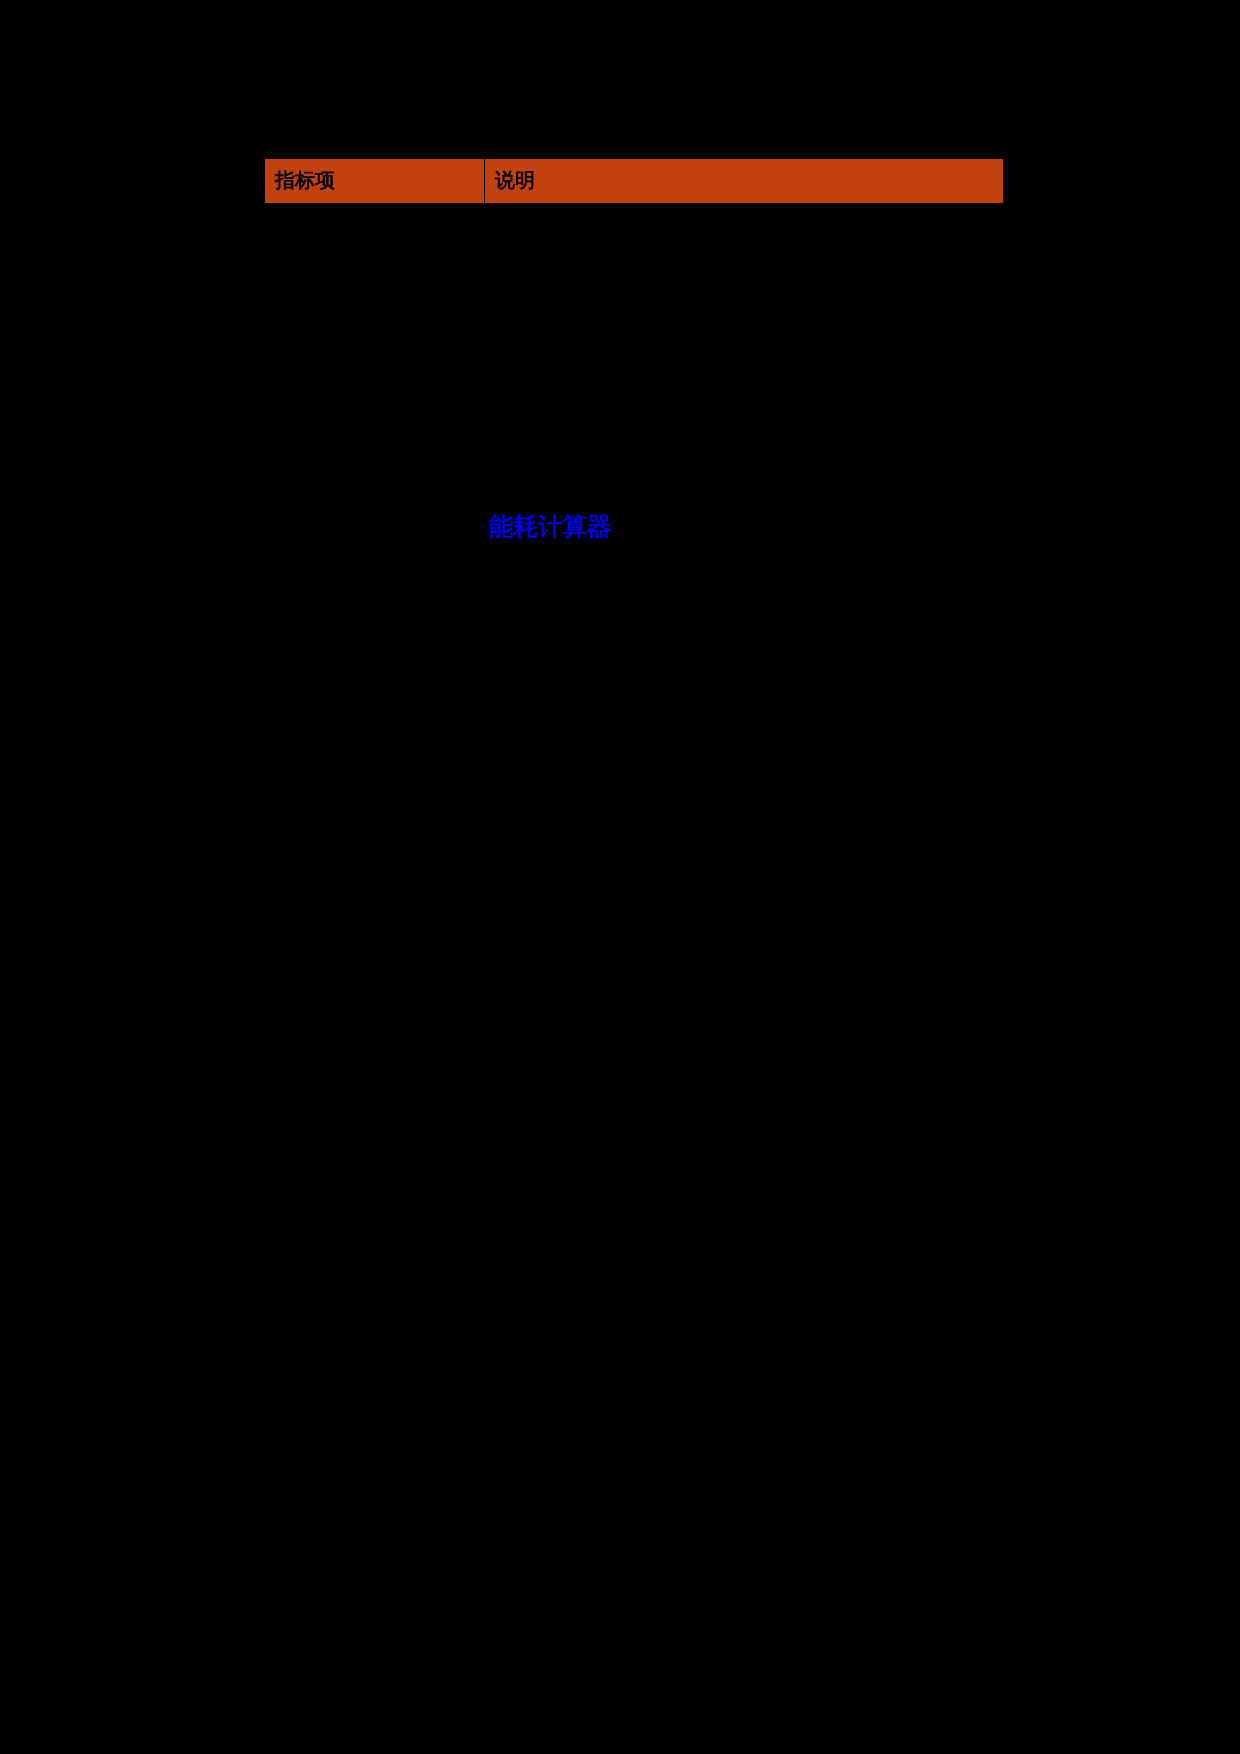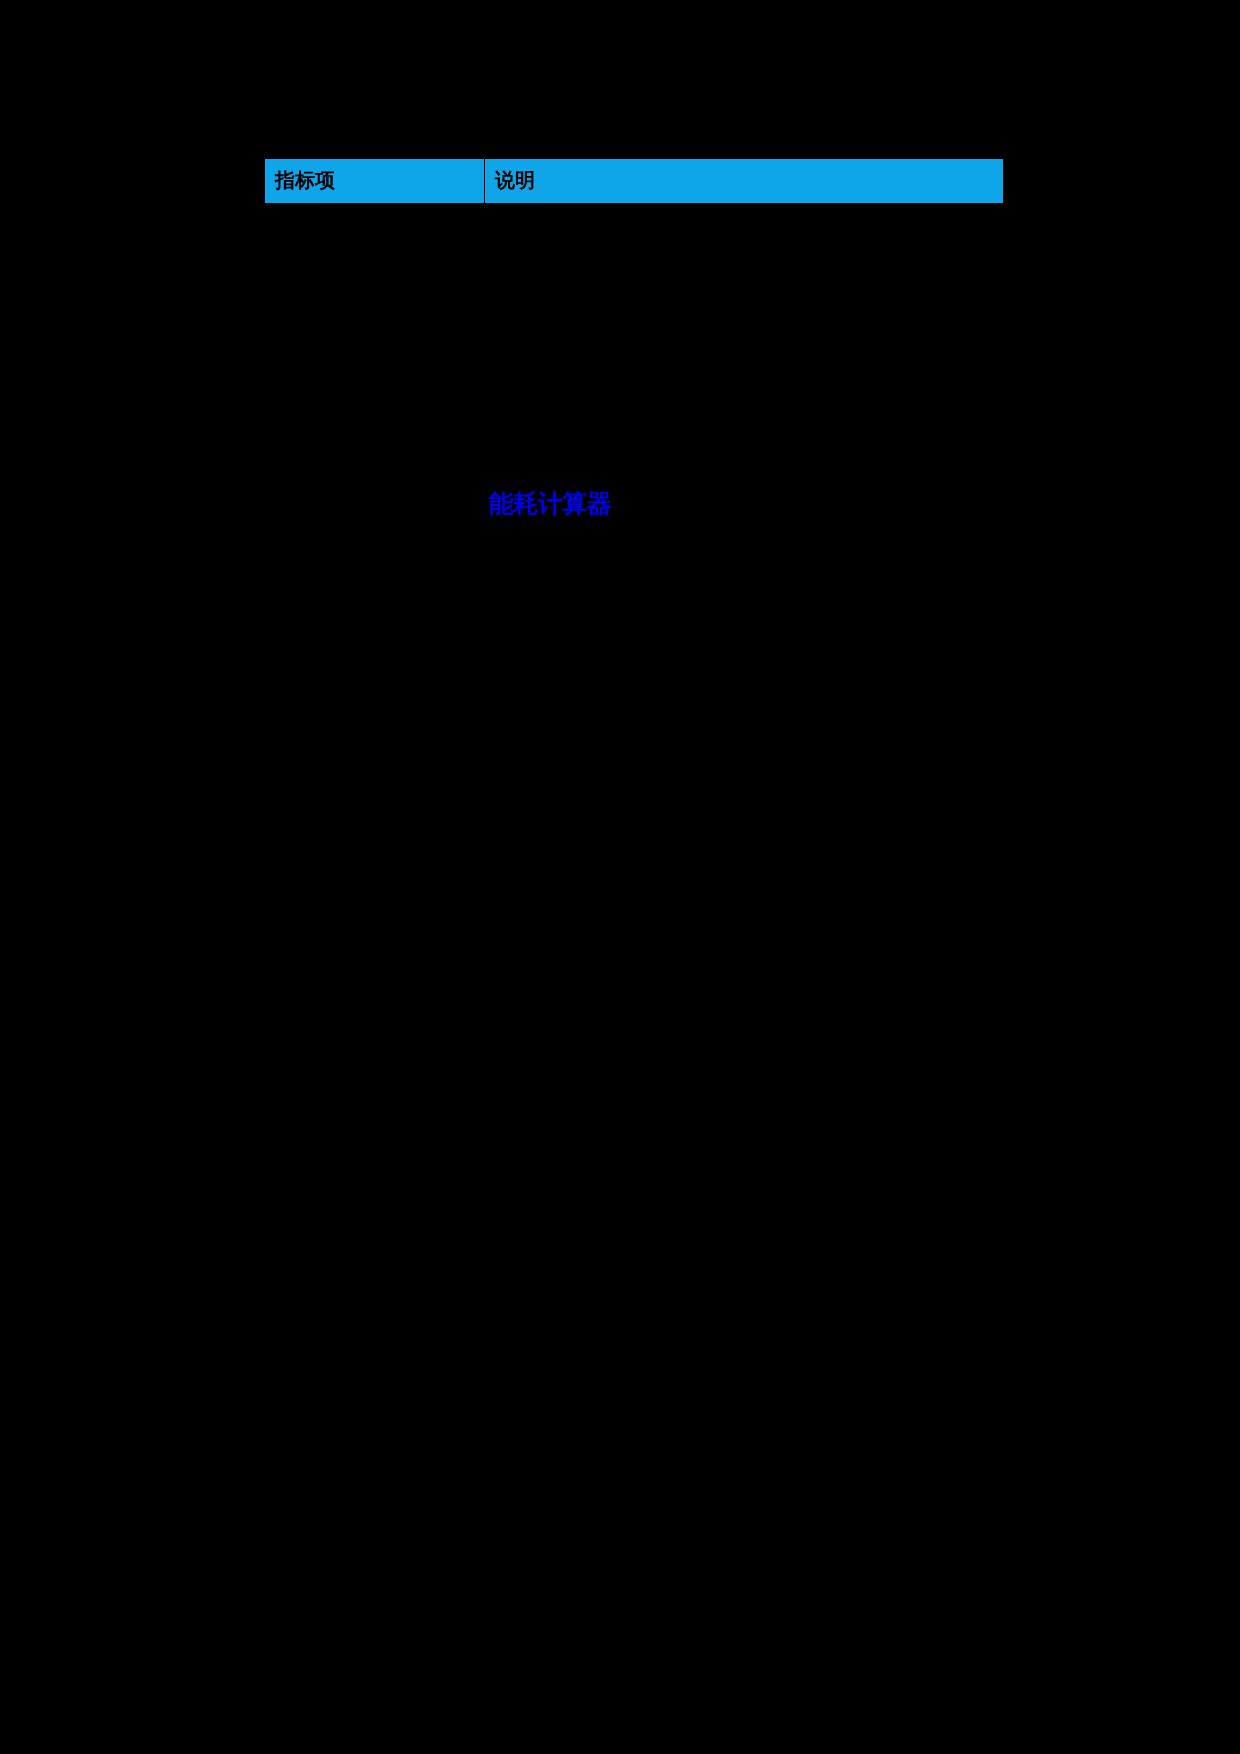--- a/index.html
+++ b/index.html
@@ -23,38 +23,38 @@
     width: 739px;
   }
   table.metrics {
     border-collapse: collapse;
     width: 100%;
     table-layout: fixed;
   }
   table.metrics th,
   table.metrics td {
     border: 1px solid #000000;
-    background: #0ea5e9;
+    background: #c2410c;
     color: #000000;
     font-size: 20px;
     font-weight: bold;
     text-align: left;
     padding: 8px 10px 10px 10px;
     height: 26px;
     line-height: 26px;
     vertical-align: middle;
   }
   table.metrics col.c1 { width: 220px; }
   table.metrics col.c2 { width: 519px; }
 
   
   .doc-heading {
     position: absolute;
     left: 0;
-    top: 488px;
+    top: 511px;
     width: 1100px;
     text-align: center;
   }
   .doc-heading a {
     color: #0000ee;
     font-size: 25px;
     font-weight: bold;
     text-decoration: none;
     letter-spacing: -0.5px;
     line-height: 30px;

